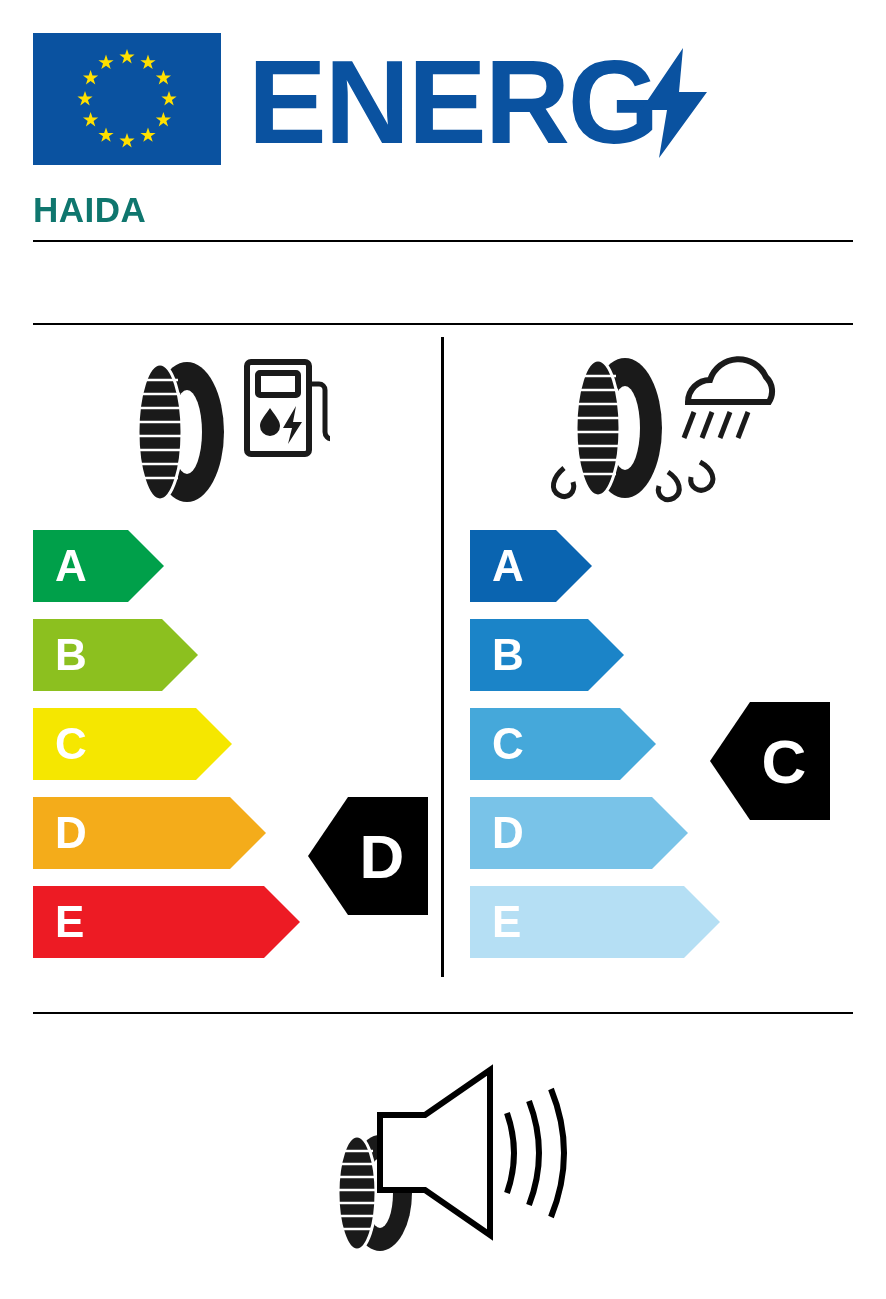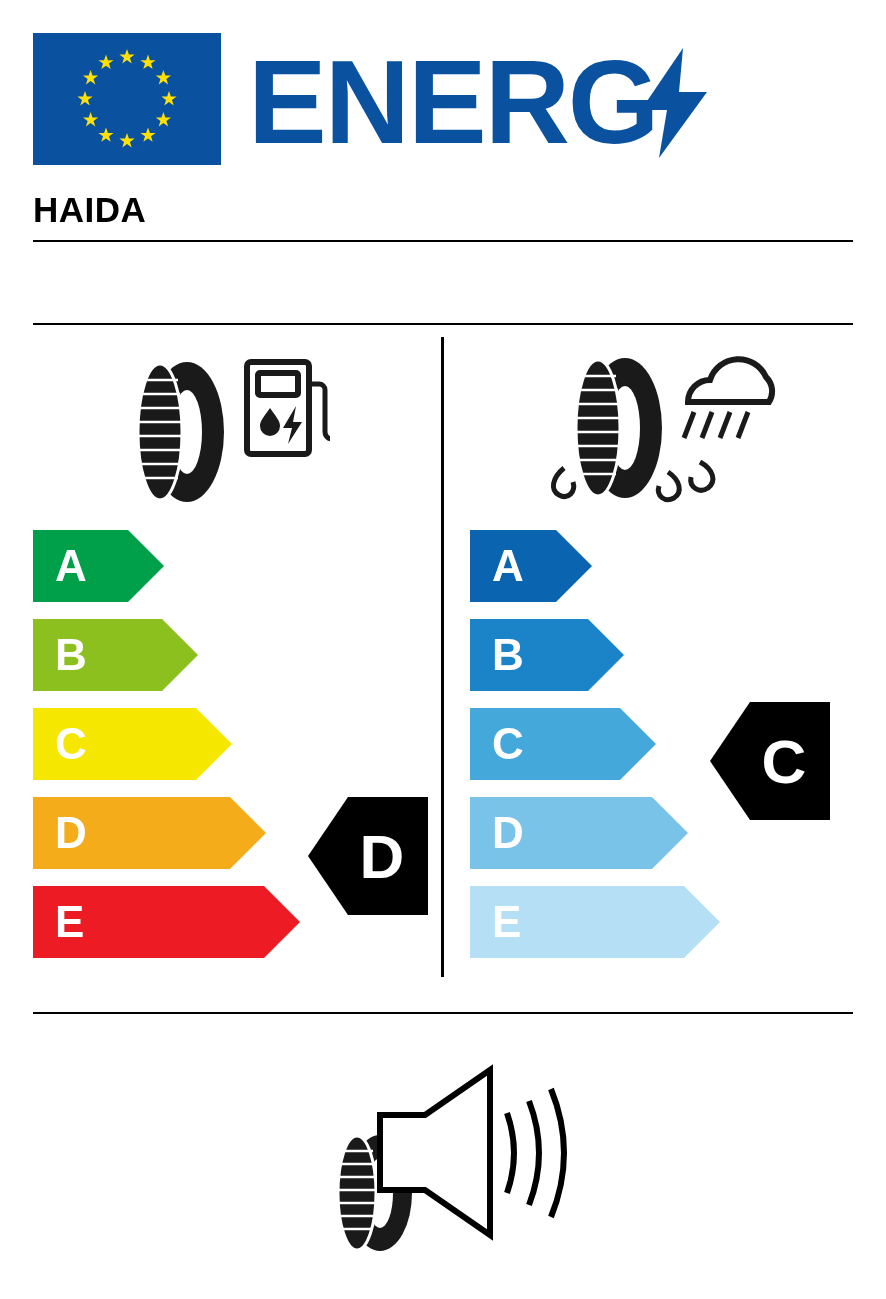--- a/index.html
+++ b/index.html
@@ -50,21 +50,21 @@
     width: 66px;
     height: 110px;
   }
 
   .brand {
     position: absolute;
     left: 33px;
     top: 190px;
     font-size: 35px;
     font-weight: bold;
-    color: #000000;
+    color: #0f766e;
     letter-spacing: 0.5px;
   }
 
   .hr {
     position: absolute;
     background: #000000;
     height: 2px;
   }
   .hr-under-brand { left: 33px; top: 240px; width: 820px; }
   .hr-top-grid    { left: 33px; top: 323px; width: 820px; }

